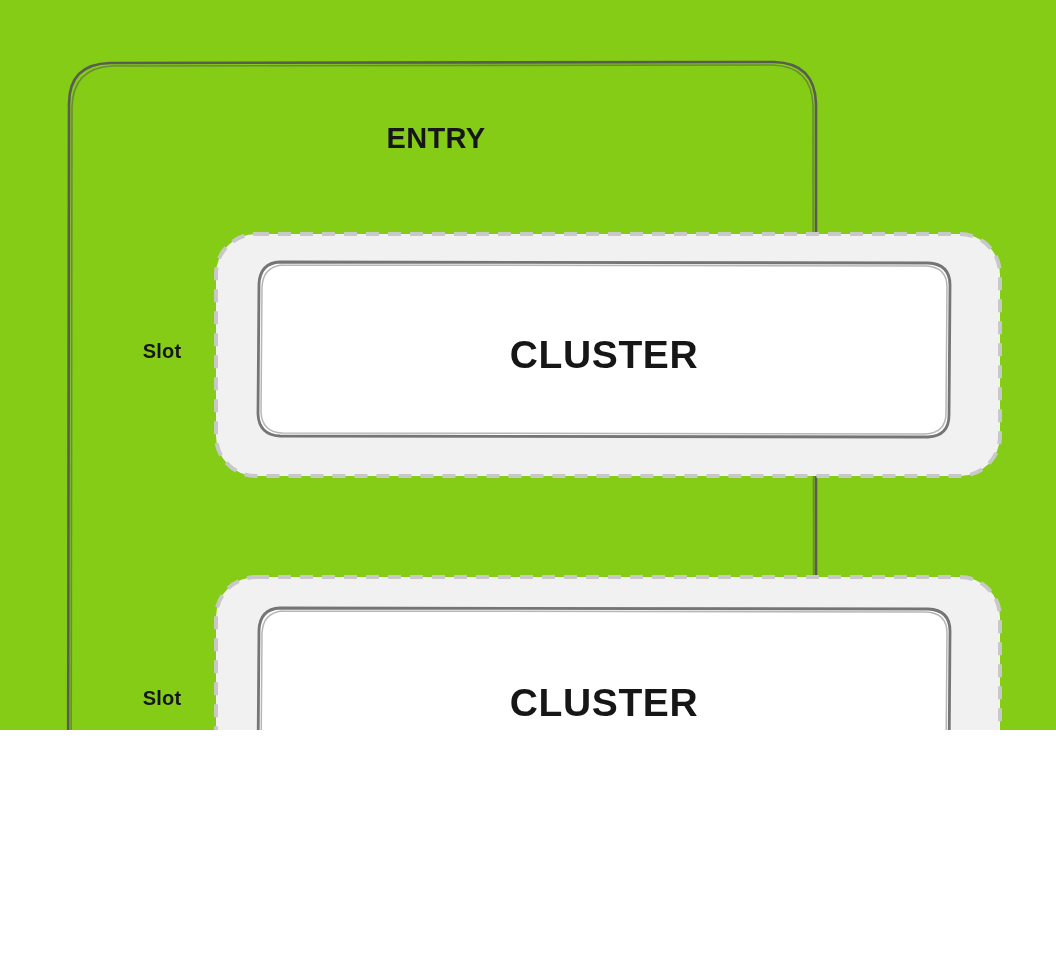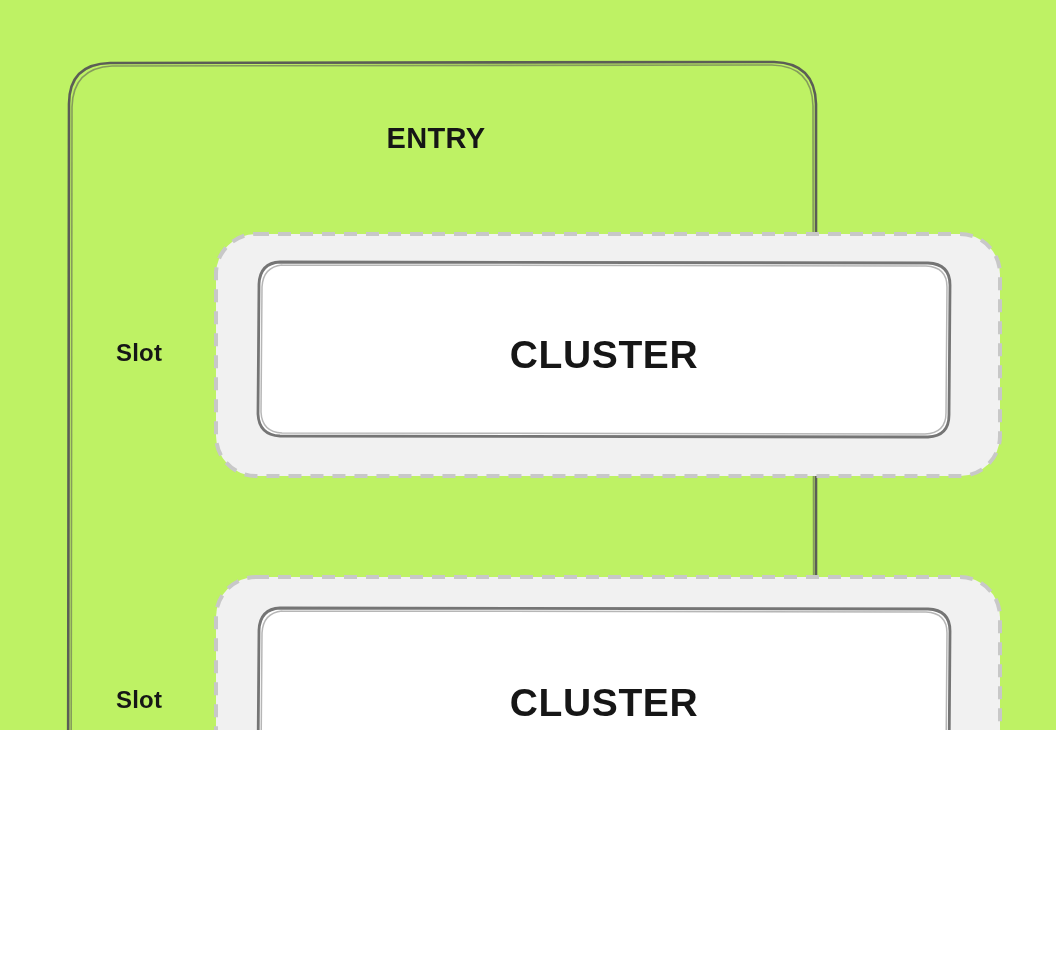--- a/index.html
+++ b/index.html
@@ -9,21 +9,21 @@
     background: #ffffff;
   }
   body {
     font-family: "Liberation Sans", sans-serif;
   }
 
   #canvas {
     position: relative;
     width: 1056px;
     height: 730px;
-    background: #bef264;
+    background: #84cc16;
     overflow: hidden;
   }
 
   
   .draw-layer {
     position: absolute;
     left: 0;
     top: 0;
     width: 1056px;
     height: 963px;
@@ -42,25 +42,25 @@
   .label-entry {
     font-size: 29px;
     letter-spacing: 0.4px;
     left: 0;
     top: 124px;
     width: 872px;
     text-align: center;
   }
 
   .label-slot {
-    font-size: 24px;
+    font-size: 20px;
     letter-spacing: 0.2px;
     left: 116px;
     width: 92px;
-    text-align: left;
+    text-align: center;
   }
   .label-slot-1 { top: 341px; }
   .label-slot-2 { top: 688px; }
 
   .label-cluster {
     font-size: 39px;
     letter-spacing: 0.6px;
     text-align: center;
     width: 692px;
     left: 258px;

